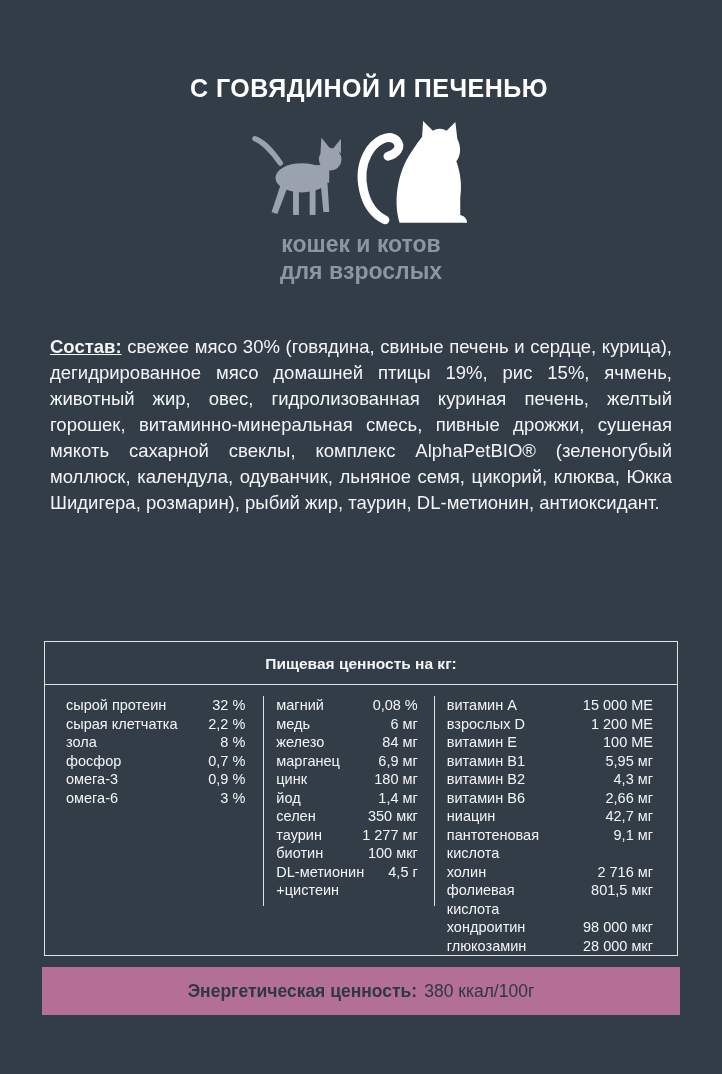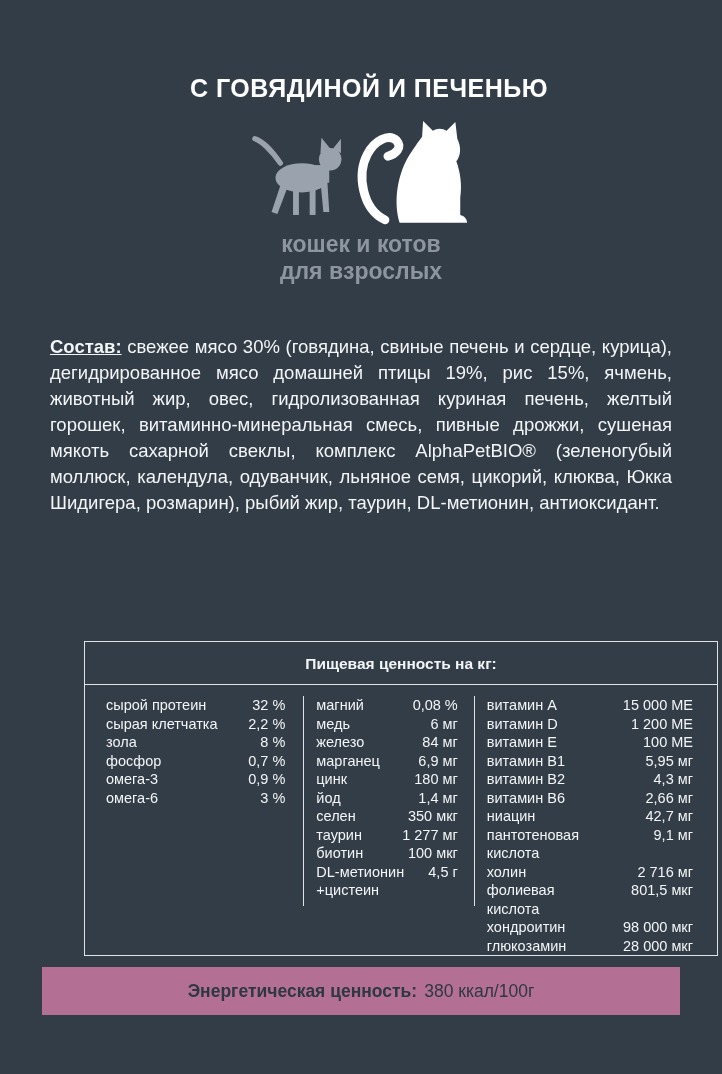--- a/index.html
+++ b/index.html
@@ -32,21 +32,21 @@
     color:var(--text-soft, #f3f5f6);
     font-size:18.5px; line-height:26px;
     text-align:justify;
   }
   .composition strong { font-weight:bold;text-decoration:underline; }
   .ntable {
     position:absolute; top:641px; left:44px; width:634px; height:315px;
     box-sizing:border-box;
     border:1px solid var(--table-border, #dfe3e7);
     color:var(--text-soft, #f3f5f6);
-    display:flex; flex-direction:column;margin-left:40px;
+    display:flex; flex-direction:column;
   }
   .ntable-header {
     flex:0 0 auto;
     text-align:center; font-weight:bold; font-size:15.5px;
     padding:13px 0 11px;
     border-bottom:1px solid var(--table-border, #dfe3e7);
   }
   .ntable-body {
     flex:1; position:relative;
     display:flex; padding-top:11px; box-sizing:border-box;
@@ -187,21 +187,21 @@
             <span class="nv">4,5 г</span>
           </div>
       </div>
 
       <div class="ncol ncol-3">
         <div class="row">
             <span class="nl">витамин A</span>
             <span class="nv">15 000 МЕ</span>
           </div>
         <div class="row">
-            <span class="nl">витамин D</span>
+            <span class="nl">взрослых D</span>
             <span class="nv">1 200 МЕ</span>
           </div>
         <div class="row">
             <span class="nl">витамин E</span>
             <span class="nv">100 МЕ</span>
           </div>
         <div class="row">
             <span class="nl">витамин B1</span>
             <span class="nv">5,95 мг</span>
           </div>

